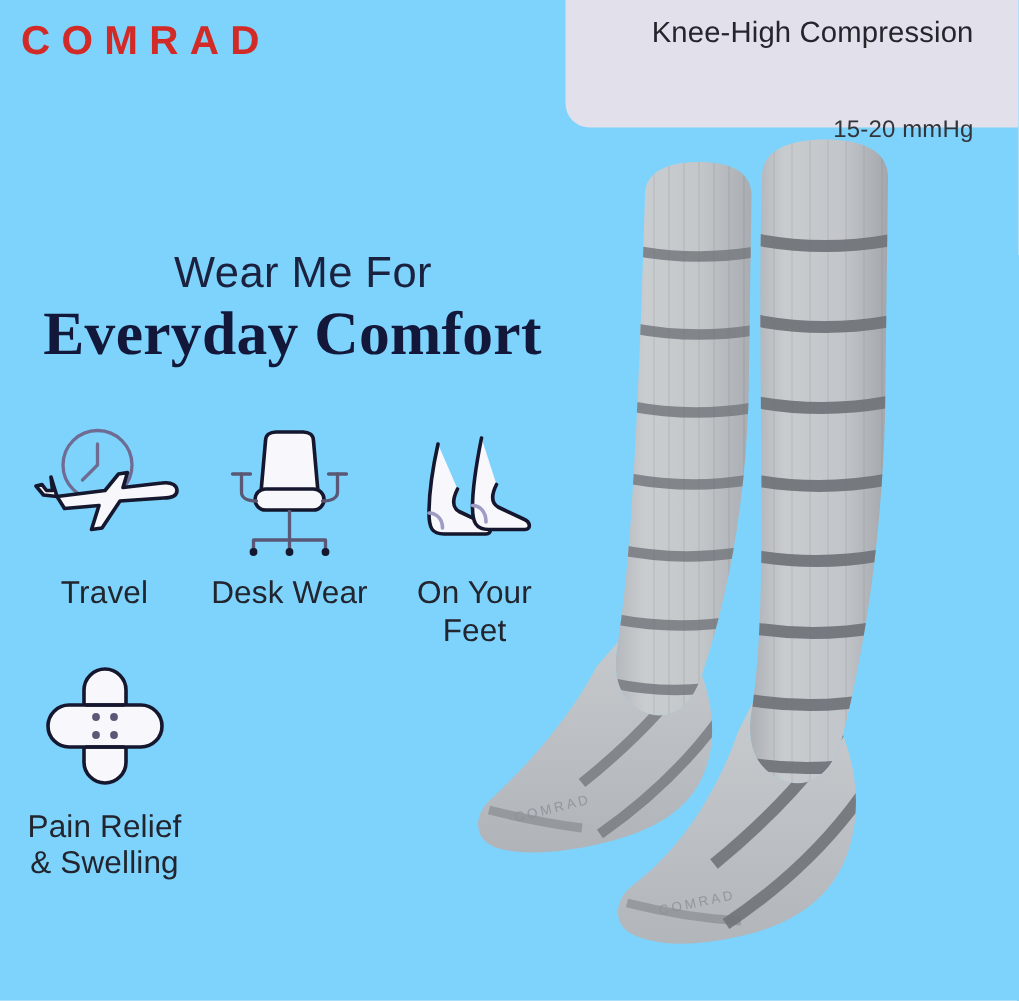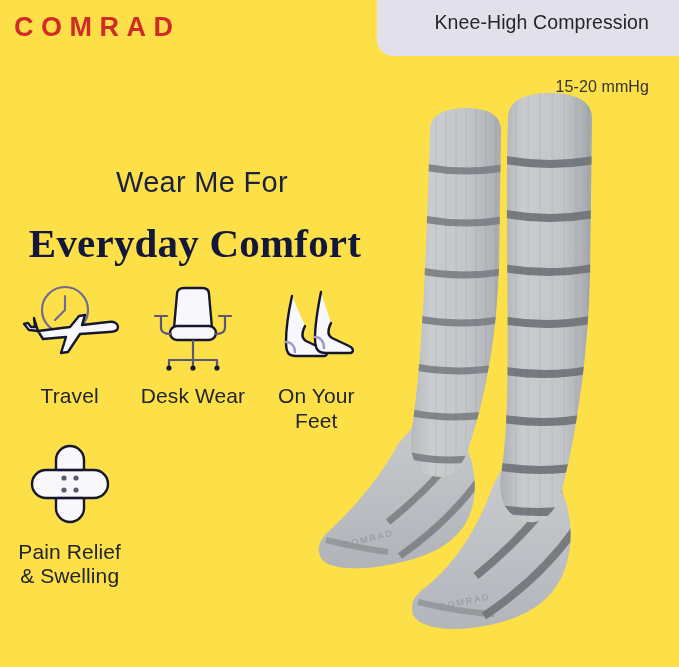--- a/index.html
+++ b/index.html
@@ -3,34 +3,34 @@
 <meta charset="utf-8">
 <style>
   html,body{margin:0;padding:0;}
   body{
     width:679px;height:667px;
     background:#f8f7fc;
     font-family:"Liberation Sans", sans-serif;
     overflow:hidden;
     position:relative;
   }
-  .stage{position:relative;width:679px;height:667px;overflow:hidden;background:#fde047;}
+  .stage{position:relative;width:679px;height:667px;overflow:hidden;background:#7dd3fc;}
 
   
   .logo{
     position:absolute;left:14px;top:14px;
     font-size:27px;font-weight:700;letter-spacing:7.5px;
     color:#d22b27;line-height:1;
     font-family:"Liberation Sans", sans-serif;
   }
 
   
   .badge{
     position:absolute;right:0;top:0;
-    width:302px;height:56px;
+    width:302px;height:85px;
     background:#e2e0ea;
     border-radius:0 0 0 16px;
     box-sizing:border-box;
     padding:11px 30px 0 0;
     text-align:right;
   }
   .badge-line1{
     font-size:19.5px;color:#25252c;line-height:1.22;
     letter-spacing:.1px;white-space:nowrap;
   }
@@ -39,21 +39,21 @@
   }
 
   
   .headline{position:absolute;left:0;top:168px;width:390px;text-align:center;}
   .head-sub{
     font-size:29px;color:#1b2240;font-weight:400;line-height:1;
     letter-spacing:.3px;
     padding-left:14px;
   }
   .head-main{
-    margin-top:26px;
+    margin-top:5px;
     font-family:"Liberation Serif", serif;
     font-weight:700;font-size:41px;color:#13183a;
     line-height:1;letter-spacing:.2px;
   }
 
   
   .features{
     position:absolute;left:8px;top:278px;width:370px;
     display:grid;grid-template-columns:1fr 1fr 1fr;
     grid-template-rows:auto auto;

